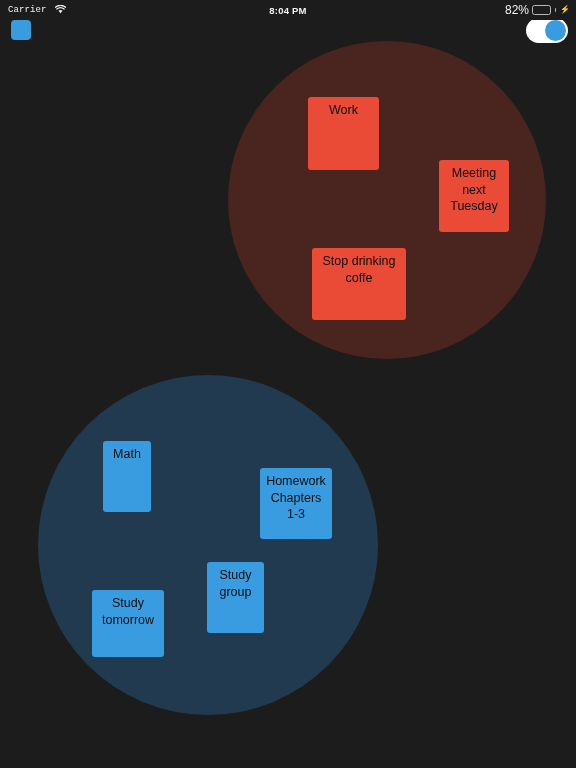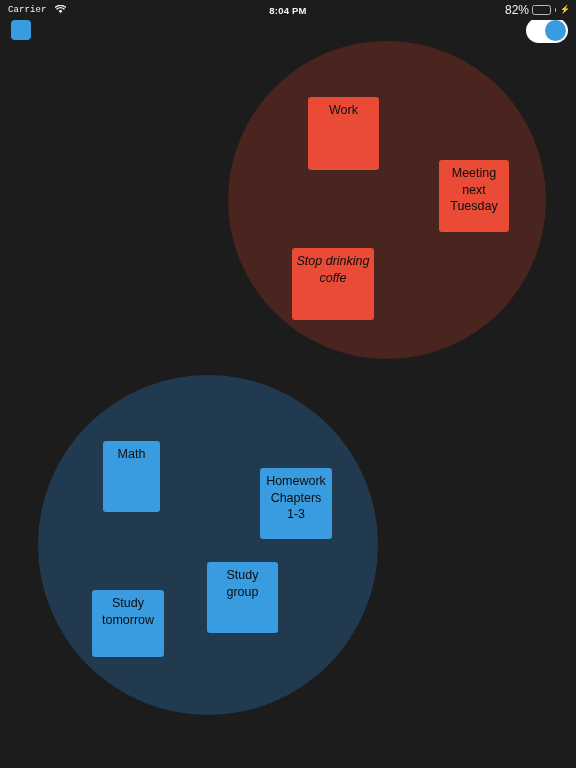--- a/index.html
+++ b/index.html
@@ -192,21 +192,21 @@
     <button class="add-group-button"></button>
     <div class="mode-toggle">
       <span class="knob"></span>
     </div>
   </div>
 
   <div class="canvas">
       <div class="group-circle" style="background: rgb(74, 36, 31); left: 228px; top: 3px; width: 318px; height: 318px;"></div>
       <div class="note-card note-red" style="left: 308px; top: 59px; width: 71px; height: 73px;">Work</div>
       <div class="note-card note-red" style="left: 439px; top: 122px; width: 70px; height: 72px;">Meeting next Tuesday</div>
-      <div class="note-card note-red" style="left: 292px; top: 210px; width: 82px; height: 72px; font-style: italic;">Stop drinking coffe</div>
+      <div class="note-card note-red" style="left: 312px; top: 210px; width: 94px; height: 72px;">Stop drinking coffe</div>
       <div class="group-circle" style="background: rgb(33, 58, 79); left: 38px; top: 337px; width: 340px; height: 340px;"></div>
-      <div class="note-card note-blue" style="left: 103px; top: 403px; width: 57px; height: 71px;">Math</div>
+      <div class="note-card note-blue" style="left: 103px; top: 403px; width: 48px; height: 71px;">Math</div>
       <div class="note-card note-blue" style="left: 260px; top: 430px; width: 72px; height: 71px;">Homework Chapters 1-3</div>
-      <div class="note-card note-blue" style="left: 207px; top: 524px; width: 71px; height: 71px;">Study group</div>
+      <div class="note-card note-blue" style="left: 207px; top: 524px; width: 57px; height: 71px;">Study group</div>
       <div class="note-card note-blue" style="left: 92px; top: 552px; width: 72px; height: 67px;">Study tomorrow</div>
     </div>
 
 </div>
 
 </body></html>

